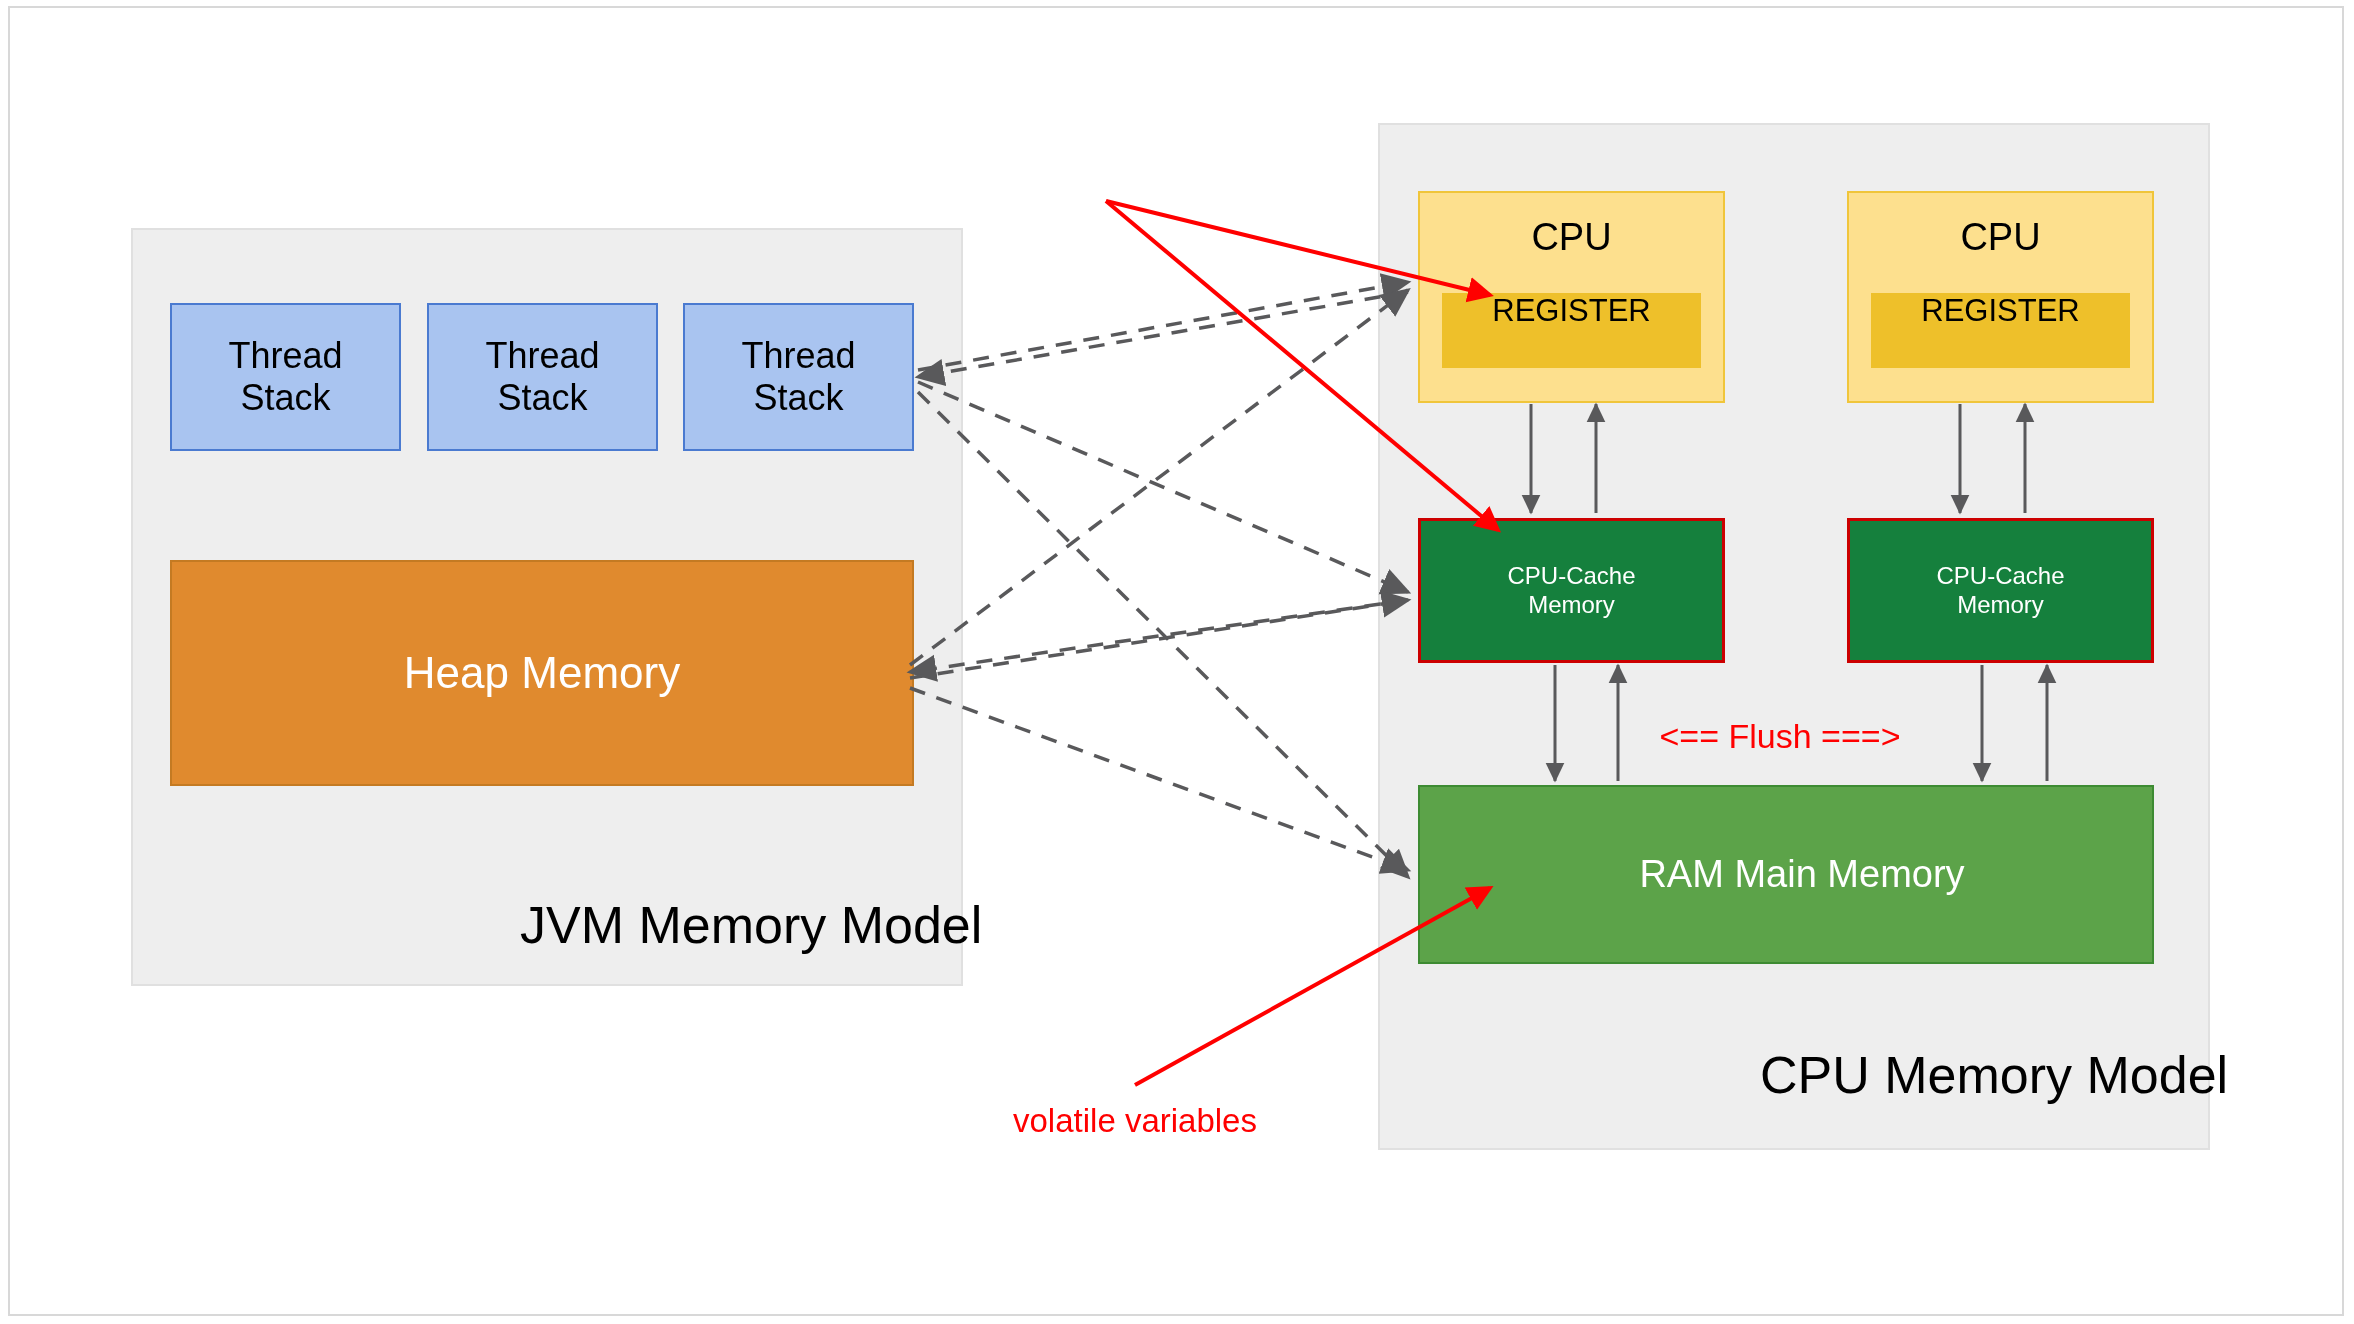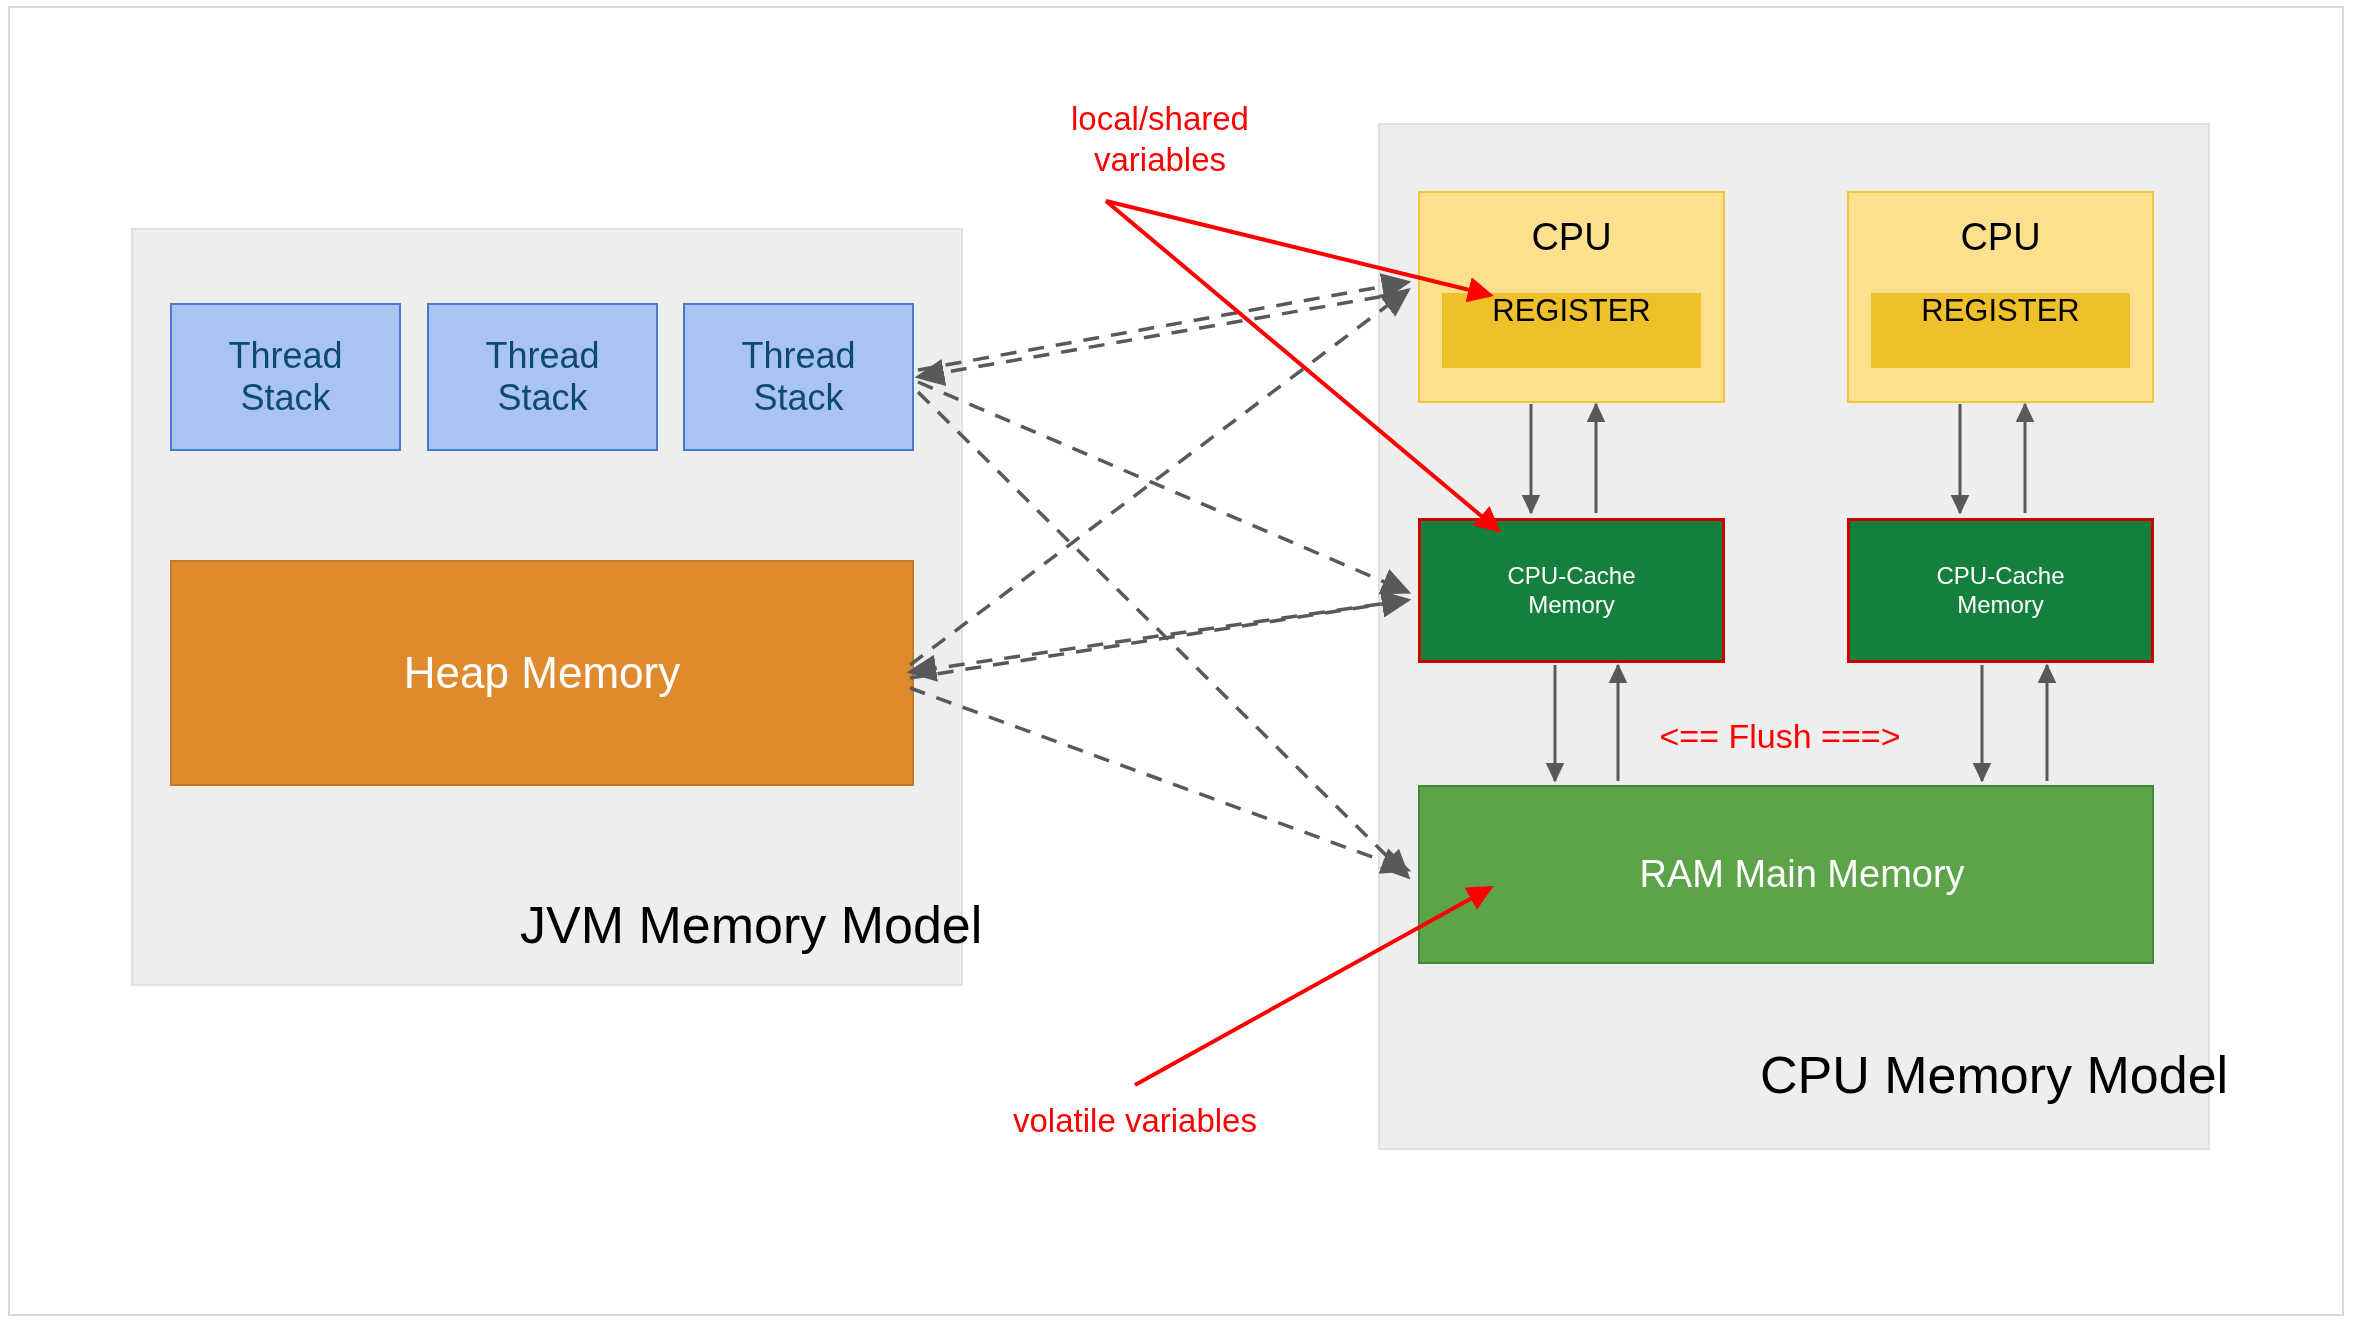--- a/index.html
+++ b/index.html
@@ -50,21 +50,21 @@
     box-sizing: border-box;
     display: flex;
     align-items: center;
     justify-content: center;
     text-align: center;
     line-height: 1.18;
   }
   .thread-stack {
     background: #a9c4f0;
     border: 2px solid #4a7ad0;
-    color: #0c4a6e;
+    color: #000000;
     font-size: 36px;
     width: 231px;
     height: 148px;
     top: 303px;
   }
   #thread-stack-0 { left: 170px; }
   #thread-stack-1 { left: 427px; }
   #thread-stack-2 { left: 683px; }
 
   #heap-memory {
@@ -202,22 +202,20 @@
   </div>
 
   <div class="node" id="ram-main-memory">
     <span>RAM Main Memory</span>
   </div>
 
   <div class="red-label" id="label-flush">&lt;== Flush ===&gt;</div>
 
   <div class="group-label" id="cpu-label">CPU Memory Model</div>
 
-  <div class="red-label" id="label-local-shared" style="white-space: pre-line;">local/shared
-variables</div>
   <div class="red-label" id="label-volatile">volatile variables</div>
 
   <svg class="arrows" viewBox="0 0 2354 1324">
     <defs>
       <marker id="gray-arrow" markerWidth="9" markerHeight="9" refX="7.5" refY="4.5" orient="auto" markerUnits="strokeWidth">
         <path d="M0,0.6 L8.5,4.5 L0,8.4 z" fill="#59595b"></path>
       </marker>
       <marker id="gray-arrow-solid" markerWidth="7" markerHeight="7" refX="6" refY="3.5" orient="auto" markerUnits="strokeWidth">
         <path d="M0,0.4 L6.5,3.5 L0,6.6 z" fill="#59595b"></path>
       </marker>

